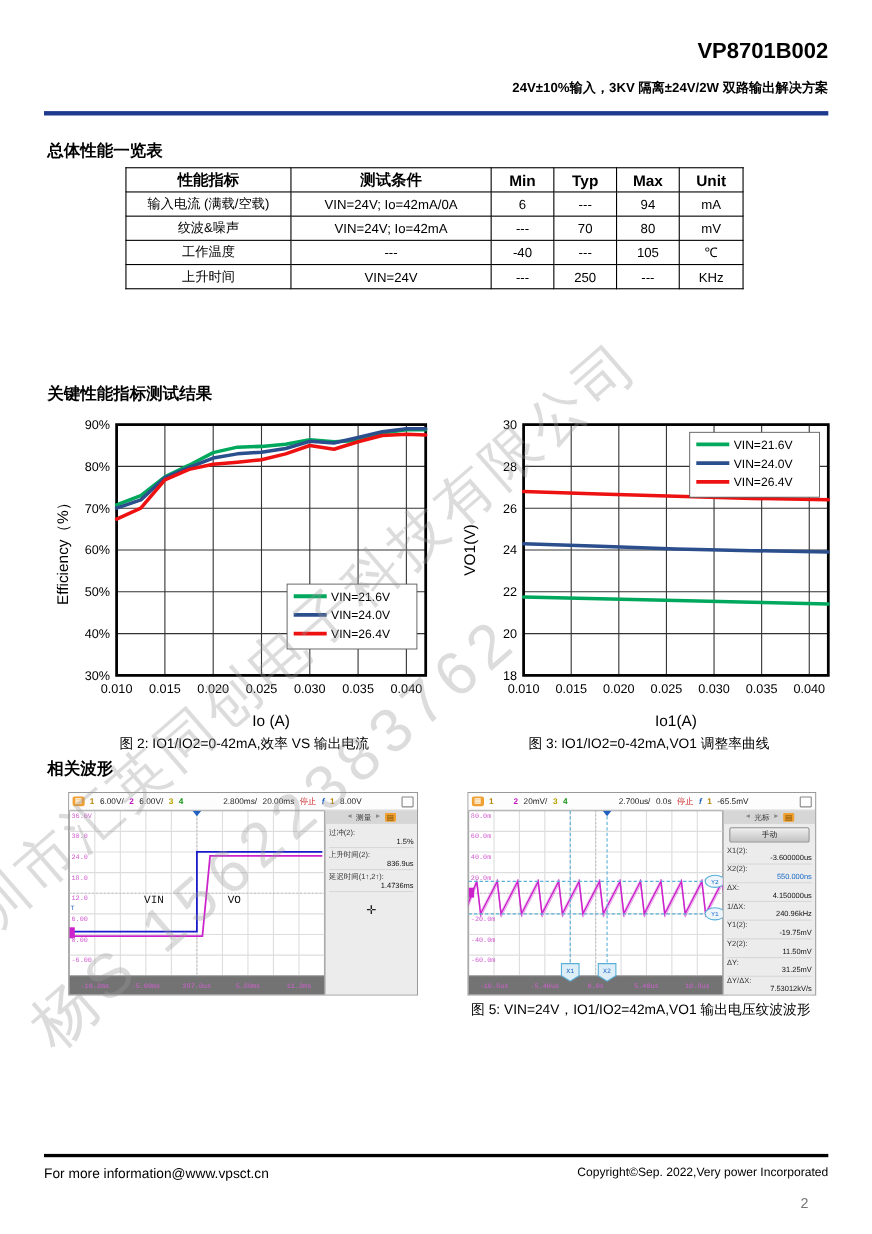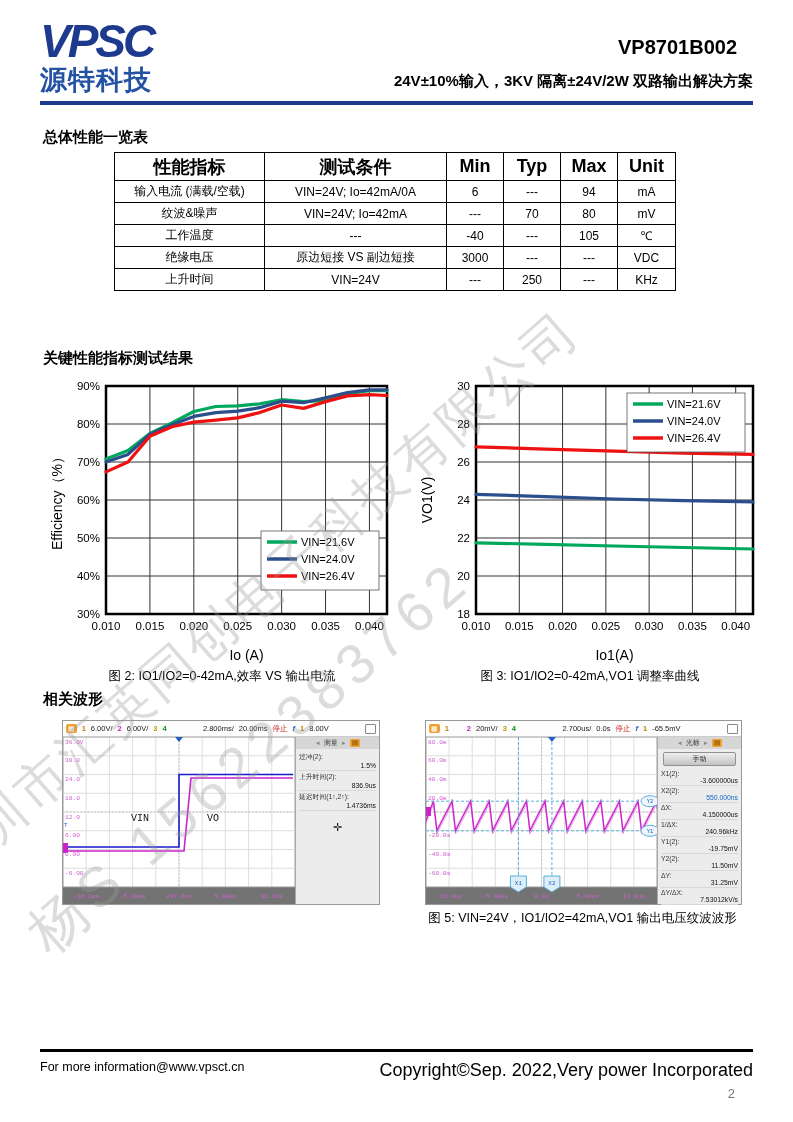--- a/index.html
+++ b/index.html
@@ -7,29 +7,29 @@
         font-family:"Liberation Sans",sans-serif;color:#000;margin:0 auto;}
   
   .watermark{position:absolute;left:-170px;top:430px;width:1200px;transform:rotate(-41deg);
              color:#9a9a9a;opacity:.34;pointer-events:none;z-index:40;}
   .wm1{font-size:52px;letter-spacing:4px;white-space:nowrap;}
   .wm2{font-size:56px;letter-spacing:8px;white-space:nowrap;margin-top:44px;margin-left:30px;}
   
   .logo{position:absolute;left:40px;top:18px;line-height:1;}
   .logo-main{font-size:46px;font-weight:bold;font-style:italic;color:#1d3a8f;letter-spacing:-3px;}
   .logo-sub{font-size:27px;font-weight:bold;color:#2352a3;letter-spacing:1px;margin-top:3px;}
-  .pn{position:absolute;right:56px;top:36px;font-size:20px;font-weight:bold;}
-  .subtitle{position:absolute;right:40px;top:72px;font-size:15px;font-weight:bold;}
+  .pn{position:absolute;right:40px;top:36px;font-size:20px;font-weight:bold;}
+  .subtitle{position:absolute;right:40px;top:72px;font-size:12px;font-weight:bold;}
   .hr-blue{position:absolute;left:40px;right:40px;top:101px;height:4px;background:#1e3a8f;}
   
   .sec-title{position:absolute;font-size:15px;font-weight:bold;}
   
   .perf-table{position:absolute;left:114px;top:152px;border-collapse:collapse;font-size:12px;}
   .perf-table th,.perf-table td{border:1px solid #000;text-align:center;padding:1.5px 4px;height:18px;}
-  .perf-table th{font-weight:bold;font-size:18px;}
+  .perf-table th{font-weight:bold;font-size:14px;}
   
   .chart-svg{position:absolute;}
   .cap{position:absolute;font-size:12.5px;text-align:center;}
   
   .scope{position:absolute;top:720px;width:316px;height:183px;border:1px solid #999;background:#fff;
          display:flex;flex-direction:column;}
   .scope-toolbar{height:15px;display:flex;align-items:center;gap:5px;padding:0 3px;font-size:7.5px;
                  border-bottom:1px solid #ccc;background:#fdfdfd;white-space:nowrap;}
   .tb-icon{background:#f0a030;color:#fff;border-radius:2px;padding:0 2px;font-size:7px;line-height:9px;}
   .ch1{color:#b8860b;font-weight:bold;} .ch2{color:#c020c0;font-weight:bold;}
@@ -48,37 +48,33 @@
   .ph-arrow{color:#888;font-size:6px;}
   .panel-items{padding:2px 3px;}
   .p-item{border-bottom:1px solid #d8d8d8;padding:1px 0;}
   .p-label{color:#333;} .p-value{text-align:right;color:#111;} .p-value.hl{color:#1568c8;}
   .btn-manual{margin:3px auto 1px;width:85%;text-align:center;background:linear-gradient(#efefef,#c2c2c2);
               border:1px solid #909090;border-radius:2px;padding:1px 0;font-size:7px;color:#222;}
   .plus{margin-top:8px;text-align:center;font-size:11px;color:#222;}
   
   .footer-line{position:absolute;left:40px;right:40px;top:1049px;height:3px;background:#000;}
   .footer-left{position:absolute;left:40px;top:1060px;font-size:12.5px;}
-  .footer-right{position:absolute;right:40px;top:1060px;font-size:18px;}
+  .footer-right{position:absolute;right:40px;top:1060px;font-size:11px;}
   .page-num{position:absolute;right:58px;top:1086px;font-size:13px;color:#777;}
 </style>
 </head>
 <body>
 
 <div class="page">
 
   <div class="watermark">
     <div class="wm1">深圳市汇英同创电子科技有限公司</div>
     <div class="wm2">杨S 15622383762</div>
   </div>
 
-  <div class="logo">
-    <div class="logo-main">VPSC</div>
-    <div class="logo-sub">源特科技</div>
-  </div>
   <div class="pn">VP8701B002</div>
   <div class="subtitle">24V±10%输入，3KV 隔离±24V/2W 双路输出解决方案</div>
   <div class="hr-blue"></div>
 
   <div class="sec-title" style="left:43px;top:128px;">总体性能一览表</div>
   <table class="perf-table">
     <colgroup>
       <col style="width:150px">
         <col style="width:182px">
         <col style="width:57px">
@@ -113,28 +109,20 @@
           <td>80</td>
           <td>mV</td>
         </tr>
         <tr>
           <td>工作温度</td>
           <td>---</td>
           <td>-40</td>
           <td>---</td>
           <td>105</td>
           <td>℃</td>
-        </tr>
-        <tr>
-          <td>绝缘电压</td>
-          <td>原边短接 VS 副边短接</td>
-          <td>3000</td>
-          <td>---</td>
-          <td>---</td>
-          <td>VDC</td>
         </tr>
         <tr>
           <td>上升时间</td>
           <td>VIN=24V</td>
           <td>---</td>
           <td>250</td>
           <td>---</td>
           <td>KHz</td>
         </tr>
       </tbody>

